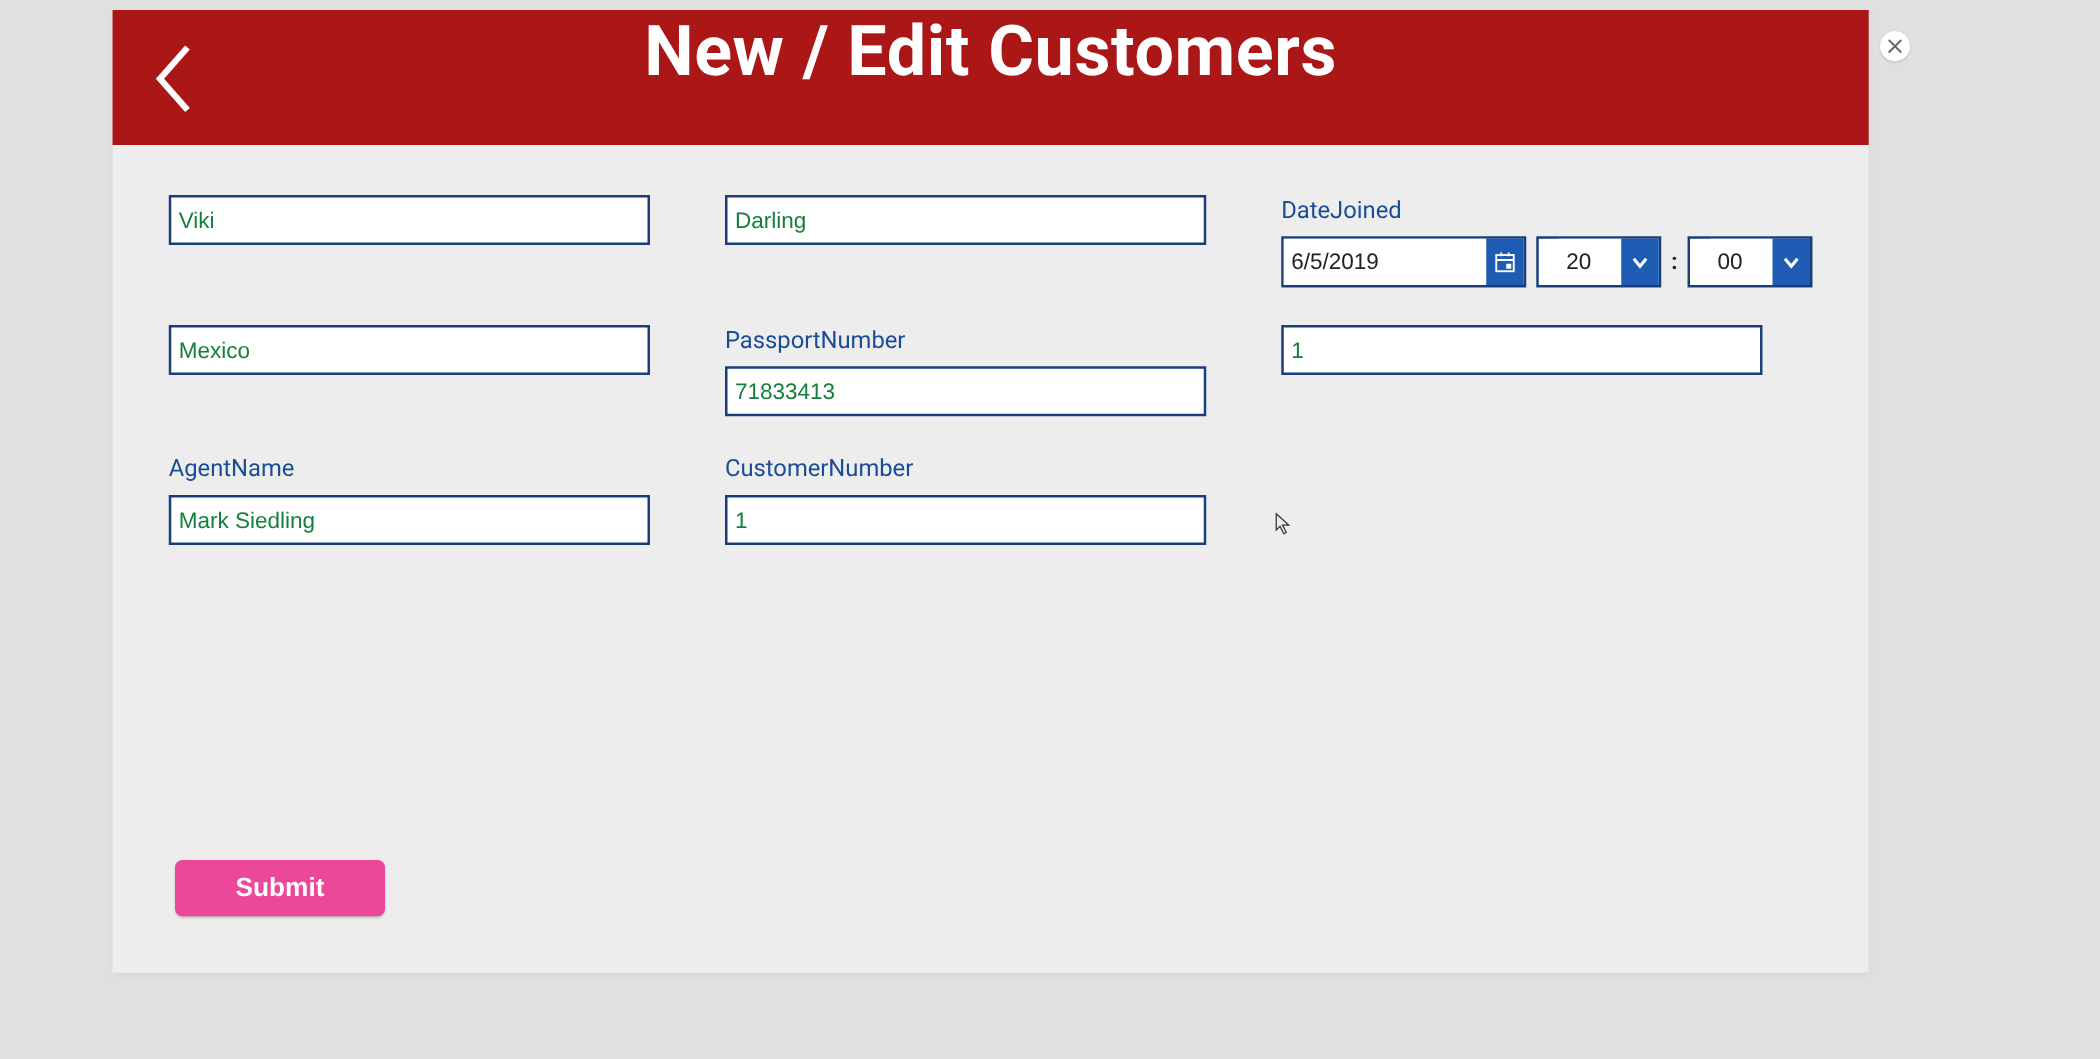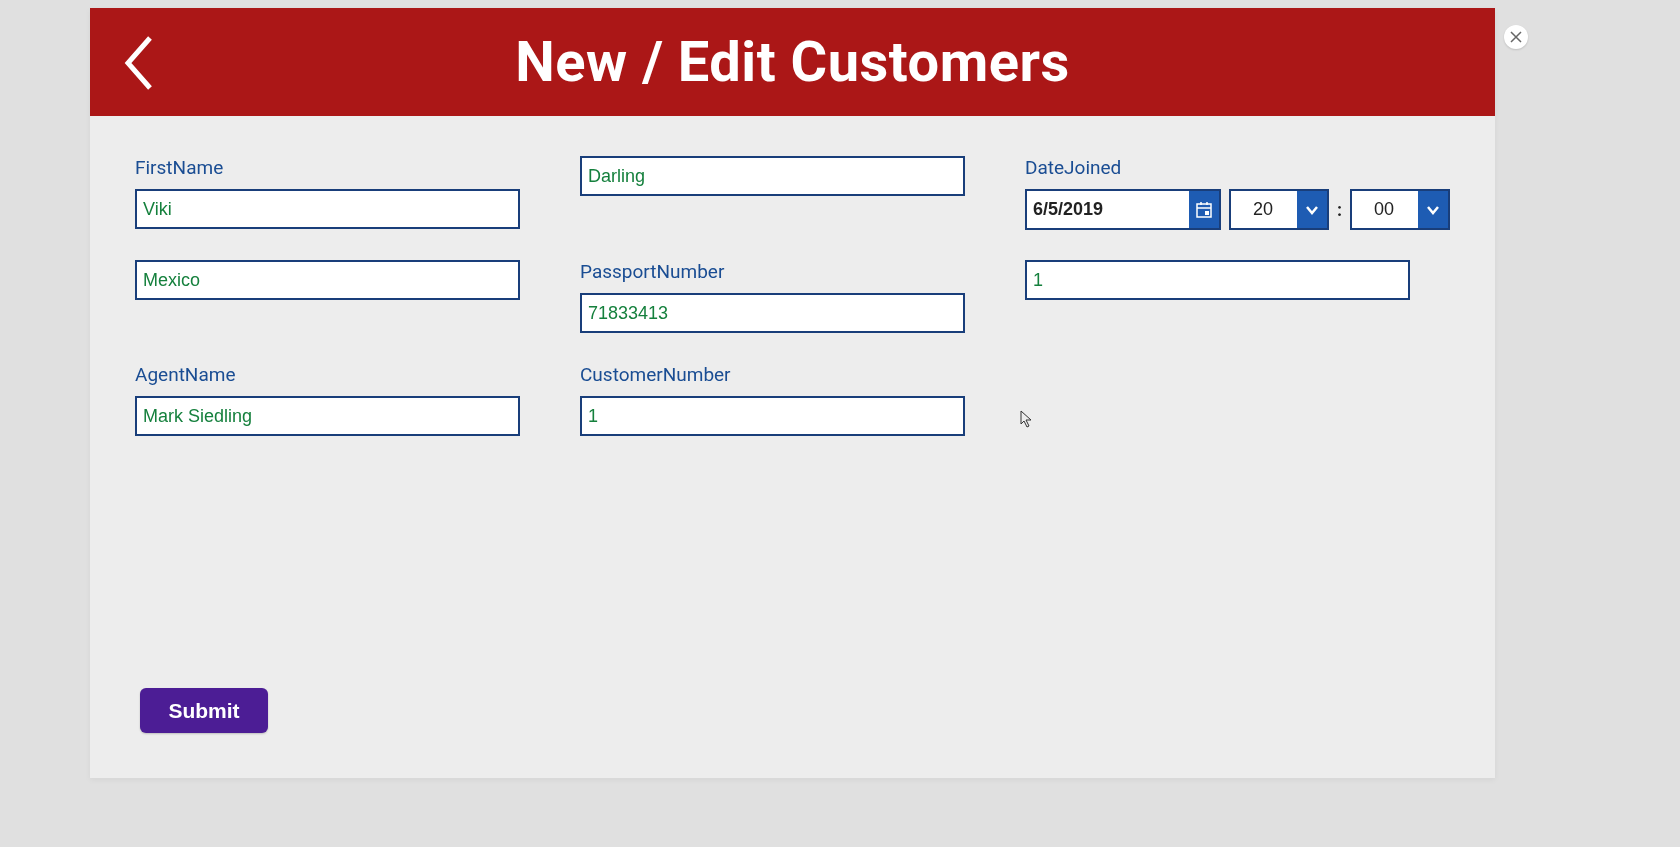--- a/index.html
+++ b/index.html
@@ -22,21 +22,20 @@
       width: 1405px;
       height: 770px;
       box-shadow: 0 2px 6px rgba(0,0,0,0.05);
     }
     .header {
       background: #ab1717;
       height: 108px;
       width: 100%;
       position: relative;
       display: flex;
-      align-items: center;
       justify-content: center;
     }
     .header-title {
       color: white;
       font-weight: 700;
       font-size: 56px;
       letter-spacing: 0.5px;
     }
     .back-button {
       position: absolute;
@@ -107,21 +106,20 @@
     }
     .date-input {
       border: none;
       background: white;
       height: 37px;
       font-size: 18px;
       padding: 4px 6px;
       width: 162px;
       color: #222;
       outline: none;
-      font-weight: bold;
     }
     .date-picker-btn {
       width: 30px;
       height: 37px;
       background: #1e5cb3;
       border: none;
       display: flex;
       align-items: center;
       justify-content: center;
       cursor: pointer;
@@ -156,27 +154,27 @@
     }
     .time-colon {
       font-size: 18px;
       font-weight: 700;
       color: #222;
     }
     .submit-btn {
       position: absolute;
       left: 50px;
       bottom: 45px;
-      background: #4c1d95;
+      background: #ec4899;
       color: white;
       border: none;
       border-radius: 6px;
       font-size: 21px;
       font-weight: 700;
-      width: 128px;
+      width: 168px;
       height: 45px;
       cursor: pointer;
       box-shadow: 0 1px 2px rgba(0,0,0,0.2);
     }
     .cursor-pointer-icon {
       position: absolute;
       left: 929px;
       top: 294px;
       pointer-events: none;
     }
@@ -198,21 +196,20 @@
         <path d="M30 6 L8 31 L30 56" stroke="white" stroke-width="5" fill="none" stroke-linecap="butt" stroke-linejoin="miter"></path>
       </svg>
     </div>
     <div class="header-title">New / Edit Customers</div>
   </div>
 
   <div class="form-body">
     <div class="form-grid">
 
       <div class="form-field">
-        <label class="field-label">FirstName</label>
         <input class="text-input" type="text" value="Viki" style="">
       </div>
 
       <div class="form-field">
         <input class="text-input" type="text" value="Darling" style="">
       </div>
 
       <div class="form-field">
         <label class="field-label">DateJoined</label>
         <div class="date-row">

